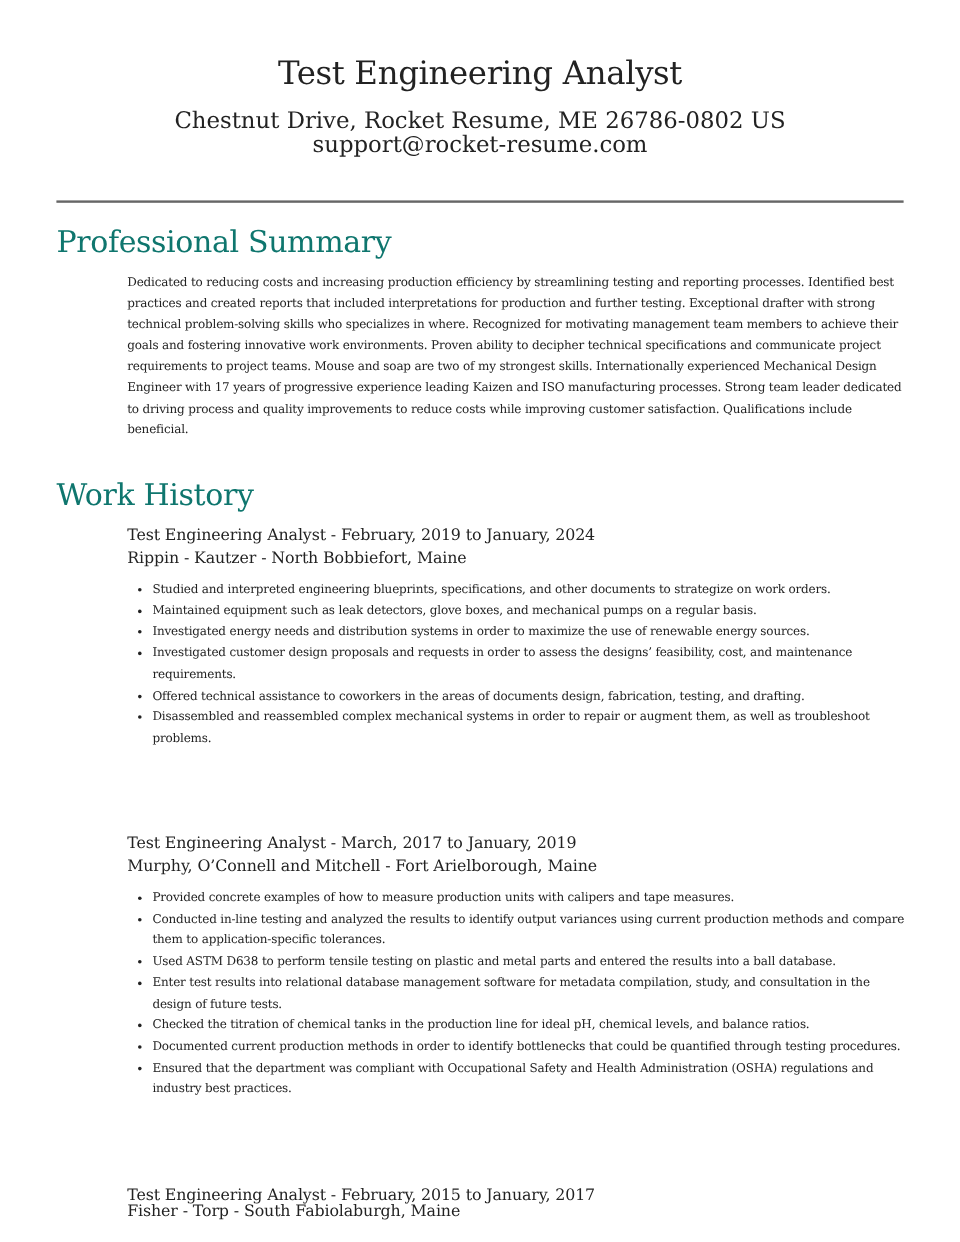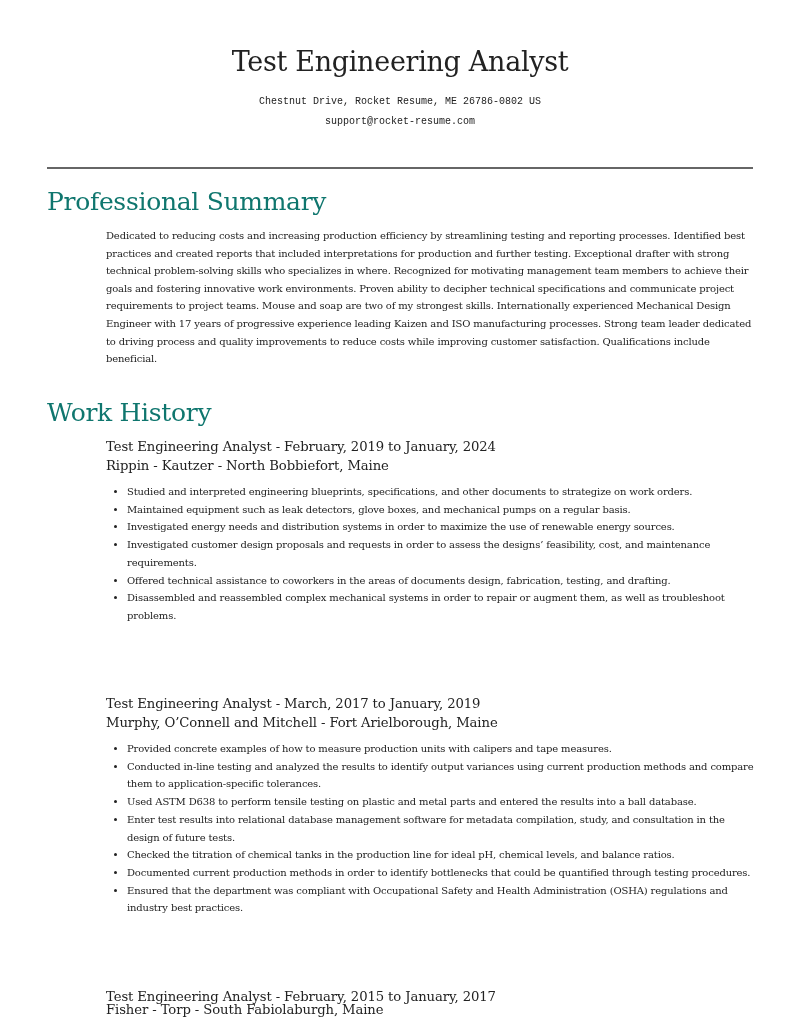--- a/index.html
+++ b/index.html
@@ -22,24 +22,23 @@
     .name {
       font-size: 27px;
       line-height: 44px;
       font-weight: normal;
       margin: 0;
       color: #222;
       letter-spacing: -0.3px;
     }
     .contact {
       margin-top: 8px;
-      font-size: 10px;
+      font-size: 19px;
       line-height: 19.5px;
       color: #222;
-      font-family: Liberation Mono, monospace;
     }
     .contact div { white-space: nowrap; }
     .divider {
       position: absolute;
       left: 47px;
       top: 167px;
       width: 706px;
       height: 0;
       border-top: 2px solid #666666;
     }

